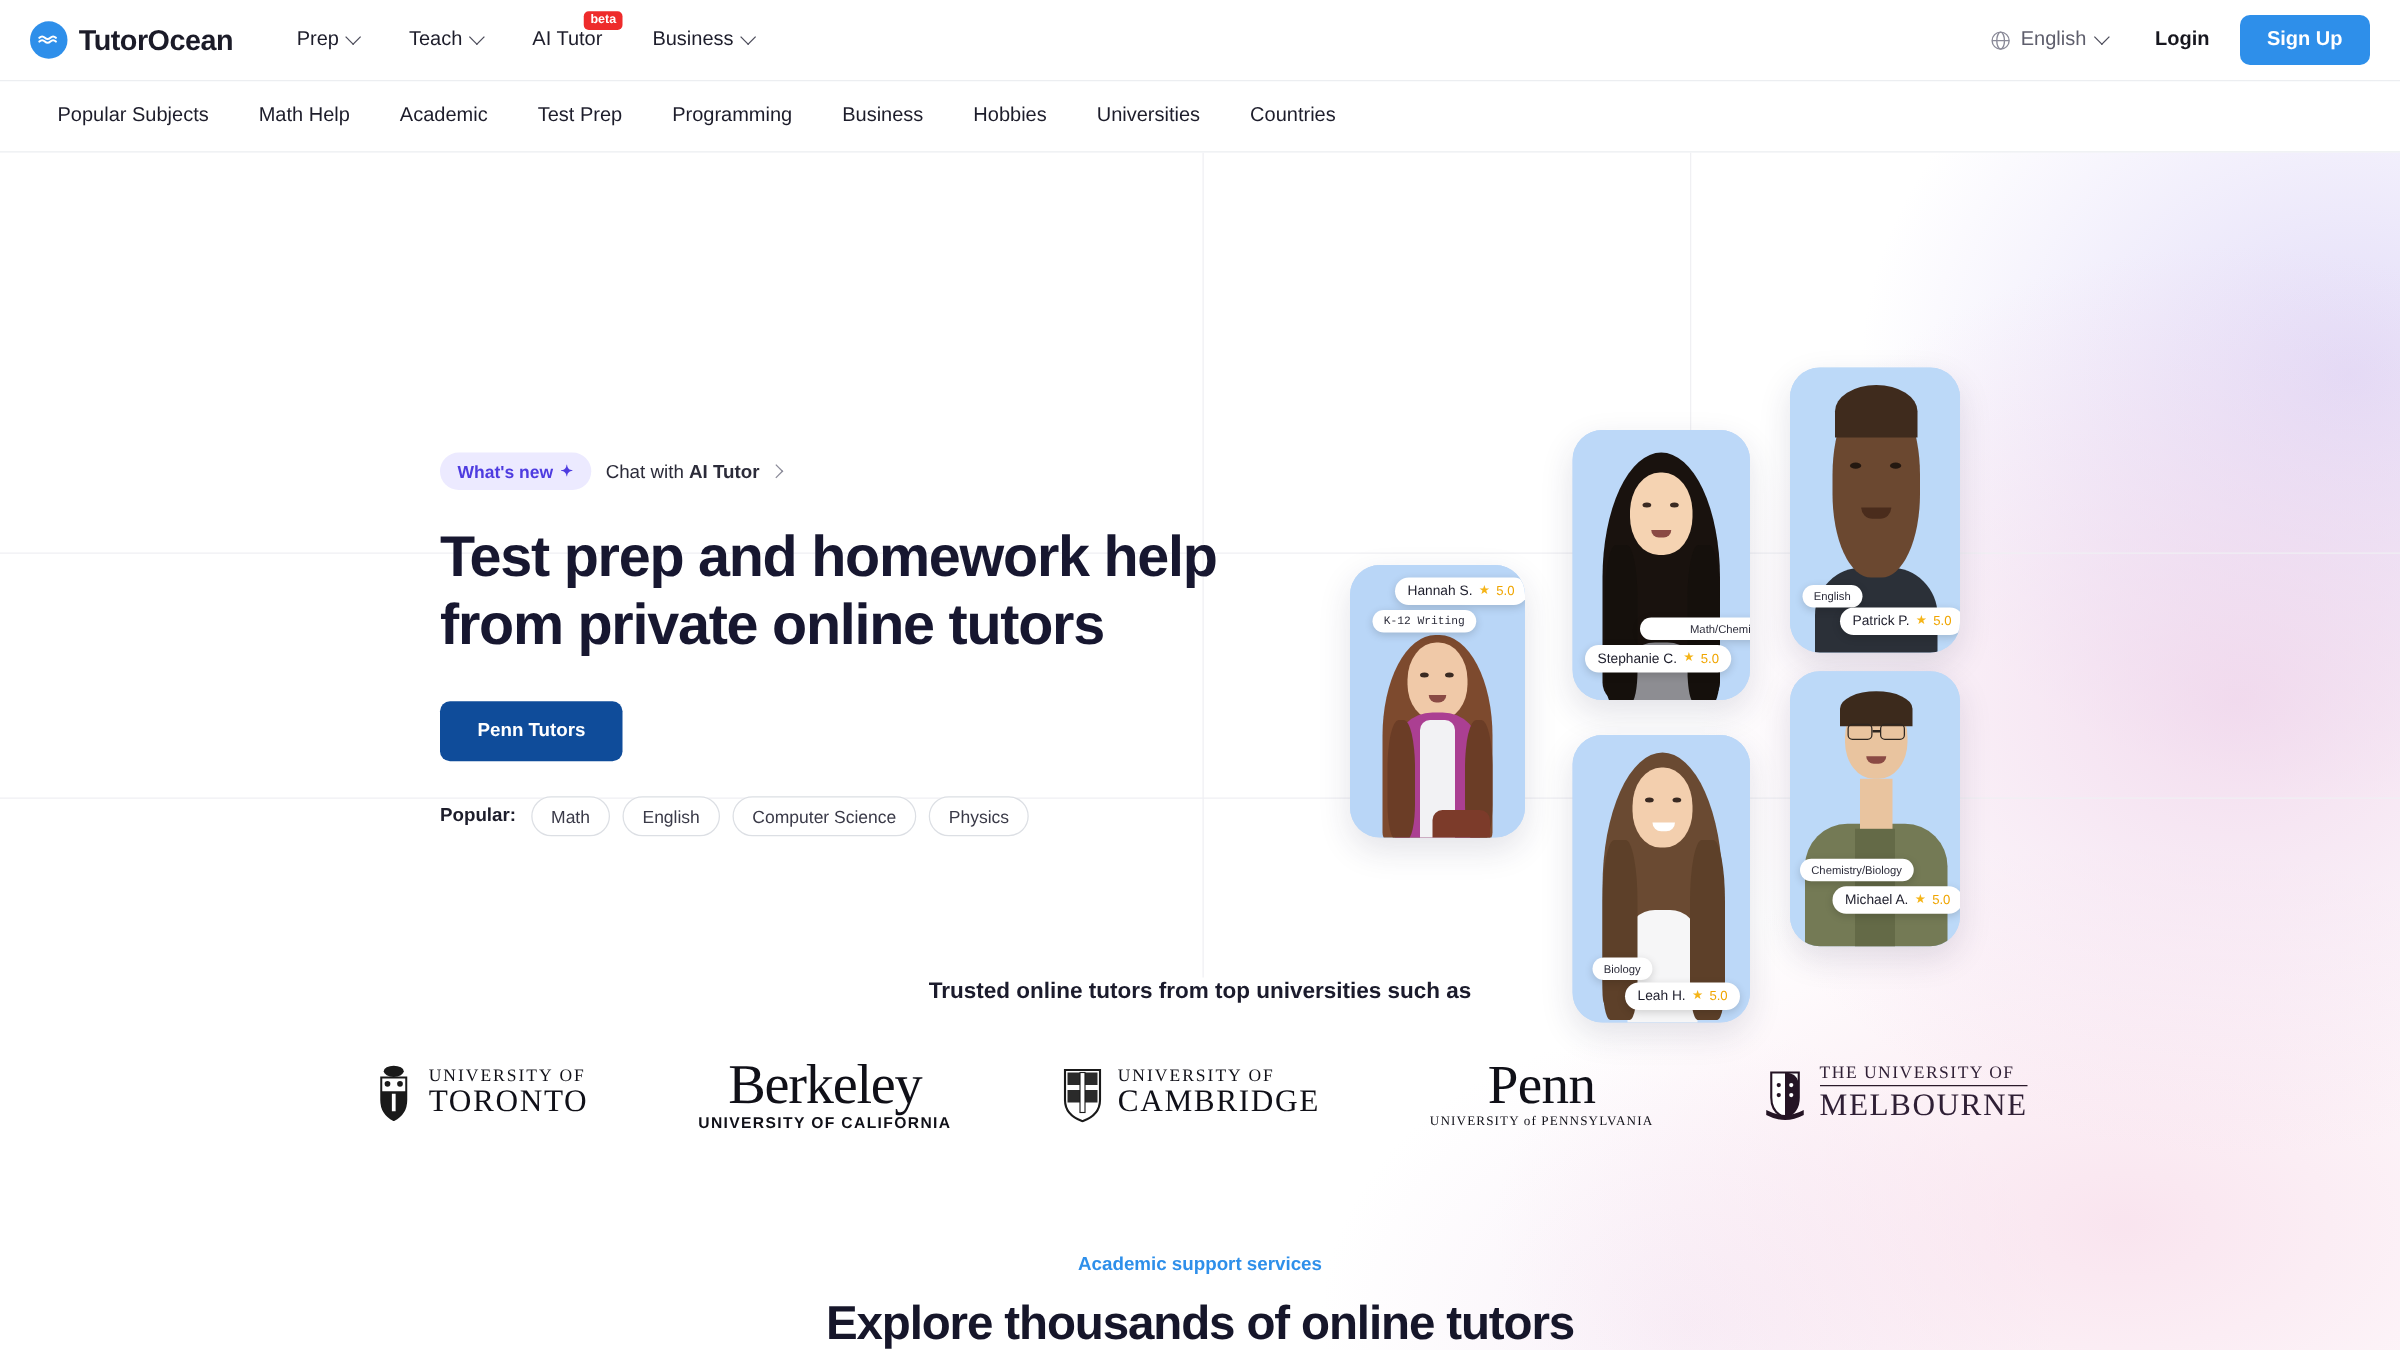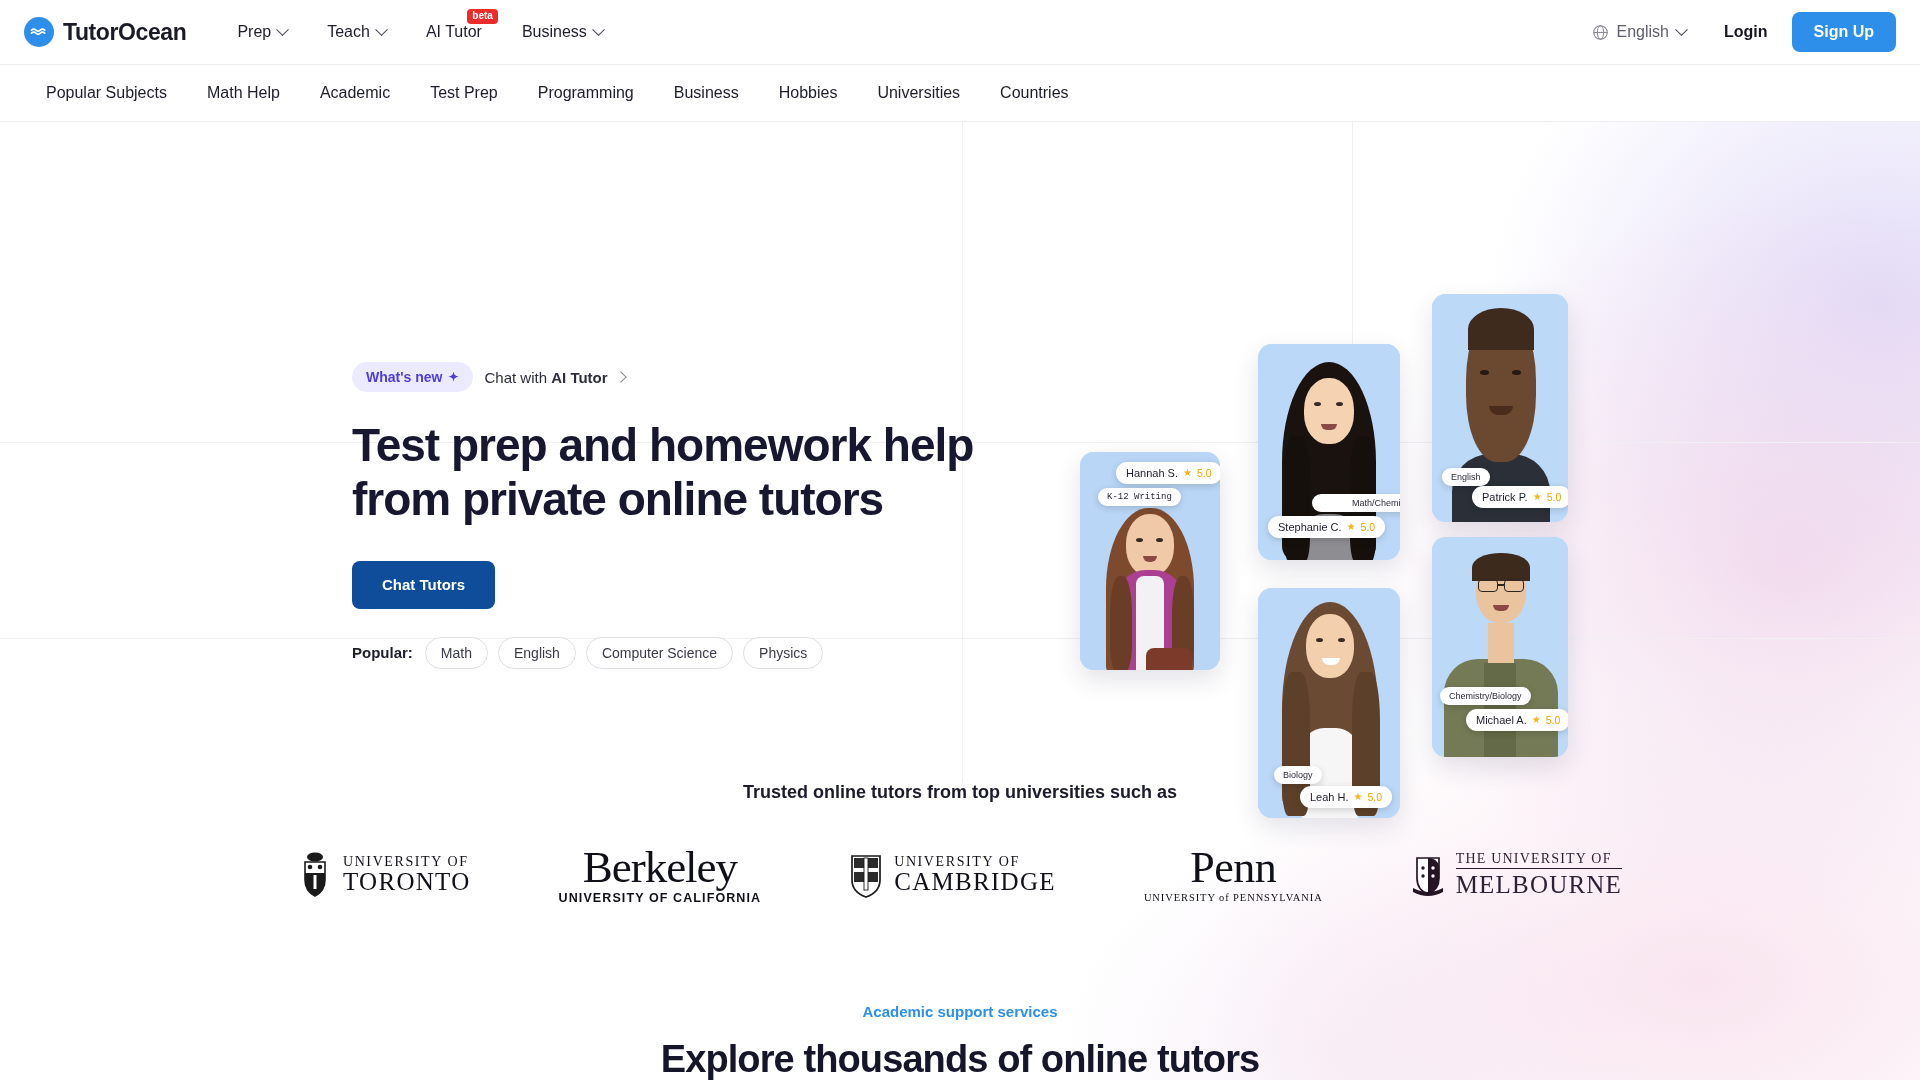--- a/index.html
+++ b/index.html
@@ -120,21 +120,21 @@
   .popular-row { display: flex; align-items: center; gap: 10px; margin-top: 28px; }
   .popular-label { font-size: 15px; font-weight: bold; color: #1d1d2b; margin-right: 2px; }
   .tag {
     border: 1px solid #dcdfe4; border-radius: 999px; background: #fff;
     font-size: 14px; color: #3a3a48; padding: 7px 15px; cursor: pointer; white-space: nowrap;
   }
 
   
   .cards { position: absolute; left: 1060px; top: 150px; width: 620px; height: 560px; }
   .tcard {
-    position: absolute; border-radius: 14px; overflow: hidden;
+    position: absolute; border-radius: 24px; overflow: hidden;
     background: #b9d6f7; box-shadow: 0 10px 26px rgba(40,40,80,0.13);
   }
   .tcard .photo { position: absolute; inset: 0; }
   .badge-name, .badge-subj {
     position: absolute; background: #ffffff; border-radius: 999px;
     box-shadow: 0 2px 7px rgba(0,0,0,0.16); white-space: nowrap;
     display: flex; align-items: center; gap: 5px;
   }
   .badge-name { font-size: 11px; color: #1e1e2c; padding: 5px 10px; font-weight: 500; }
   .badge-subj { font-size: 9px; color: #2c2c3a; padding: 4px 9px; }
@@ -249,21 +249,21 @@
         </span>
         <span class="chat-link">
           <span><span>Chat with </span><b>AI Tutor</b></span>
           <i class="arrow-r"></i>
         </span>
       </div>
 
       <h1 class="hero-title">Test prep and homework help from private online tutors</h1>
 
       <div class="search-row">
-        <button class="find-btn">Chat Tutors</button>
+        <button class="find-btn">Penn Tutors</button>
       </div>
 
       <div class="popular-row">
         <span class="popular-label">Popular:</span>
         <span class="tag">Math</span>
         <span class="tag">English</span>
         <span class="tag">Computer Science</span>
         <span class="tag">Physics</span>
       </div>
     </div>

